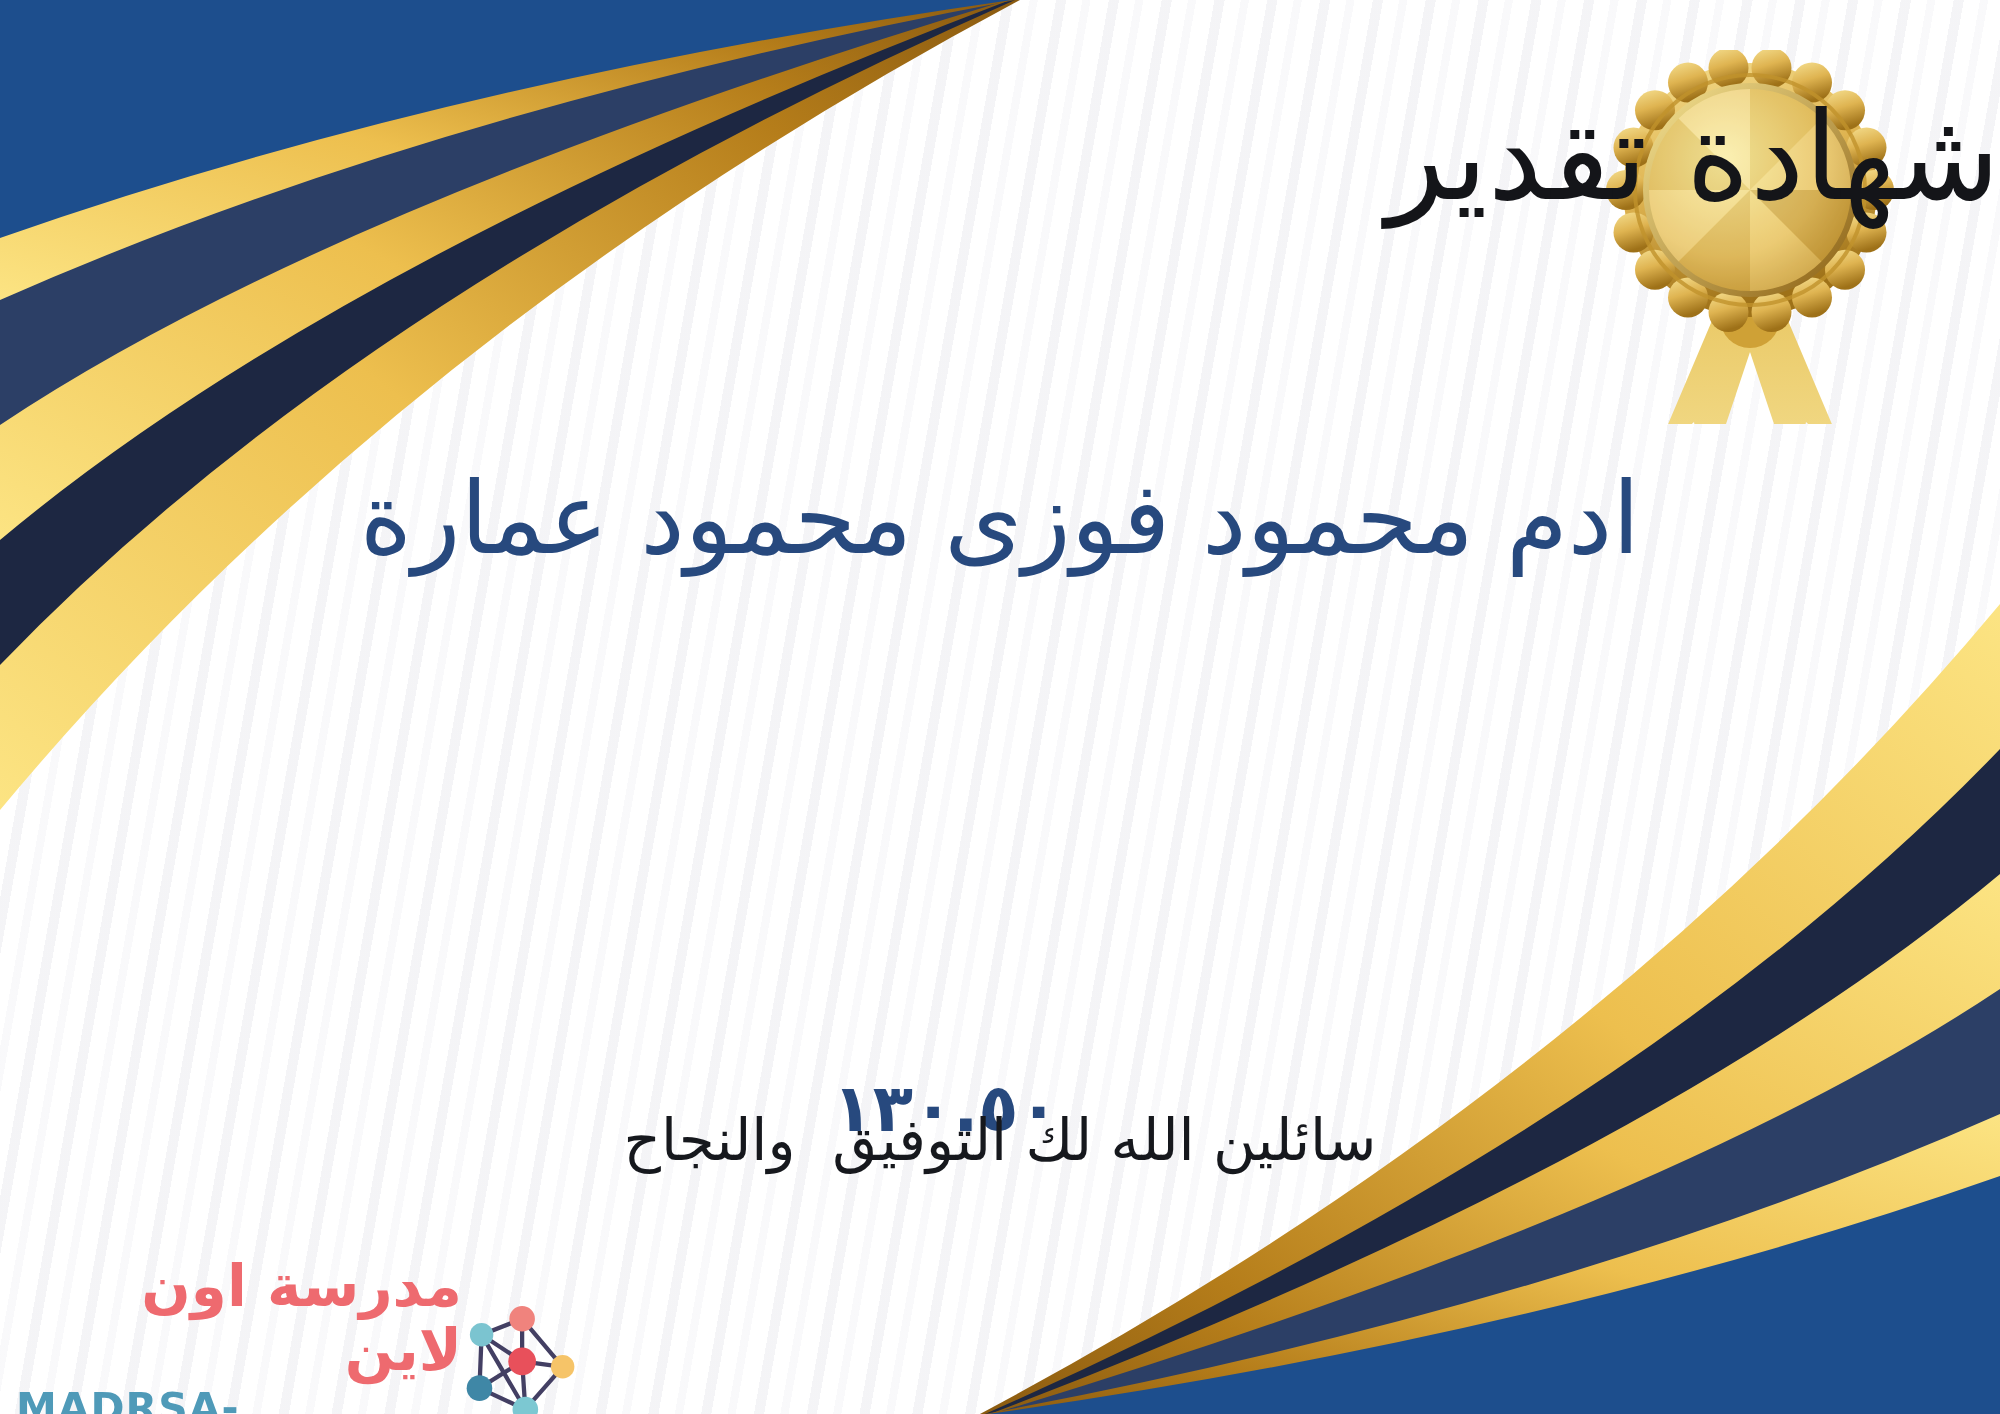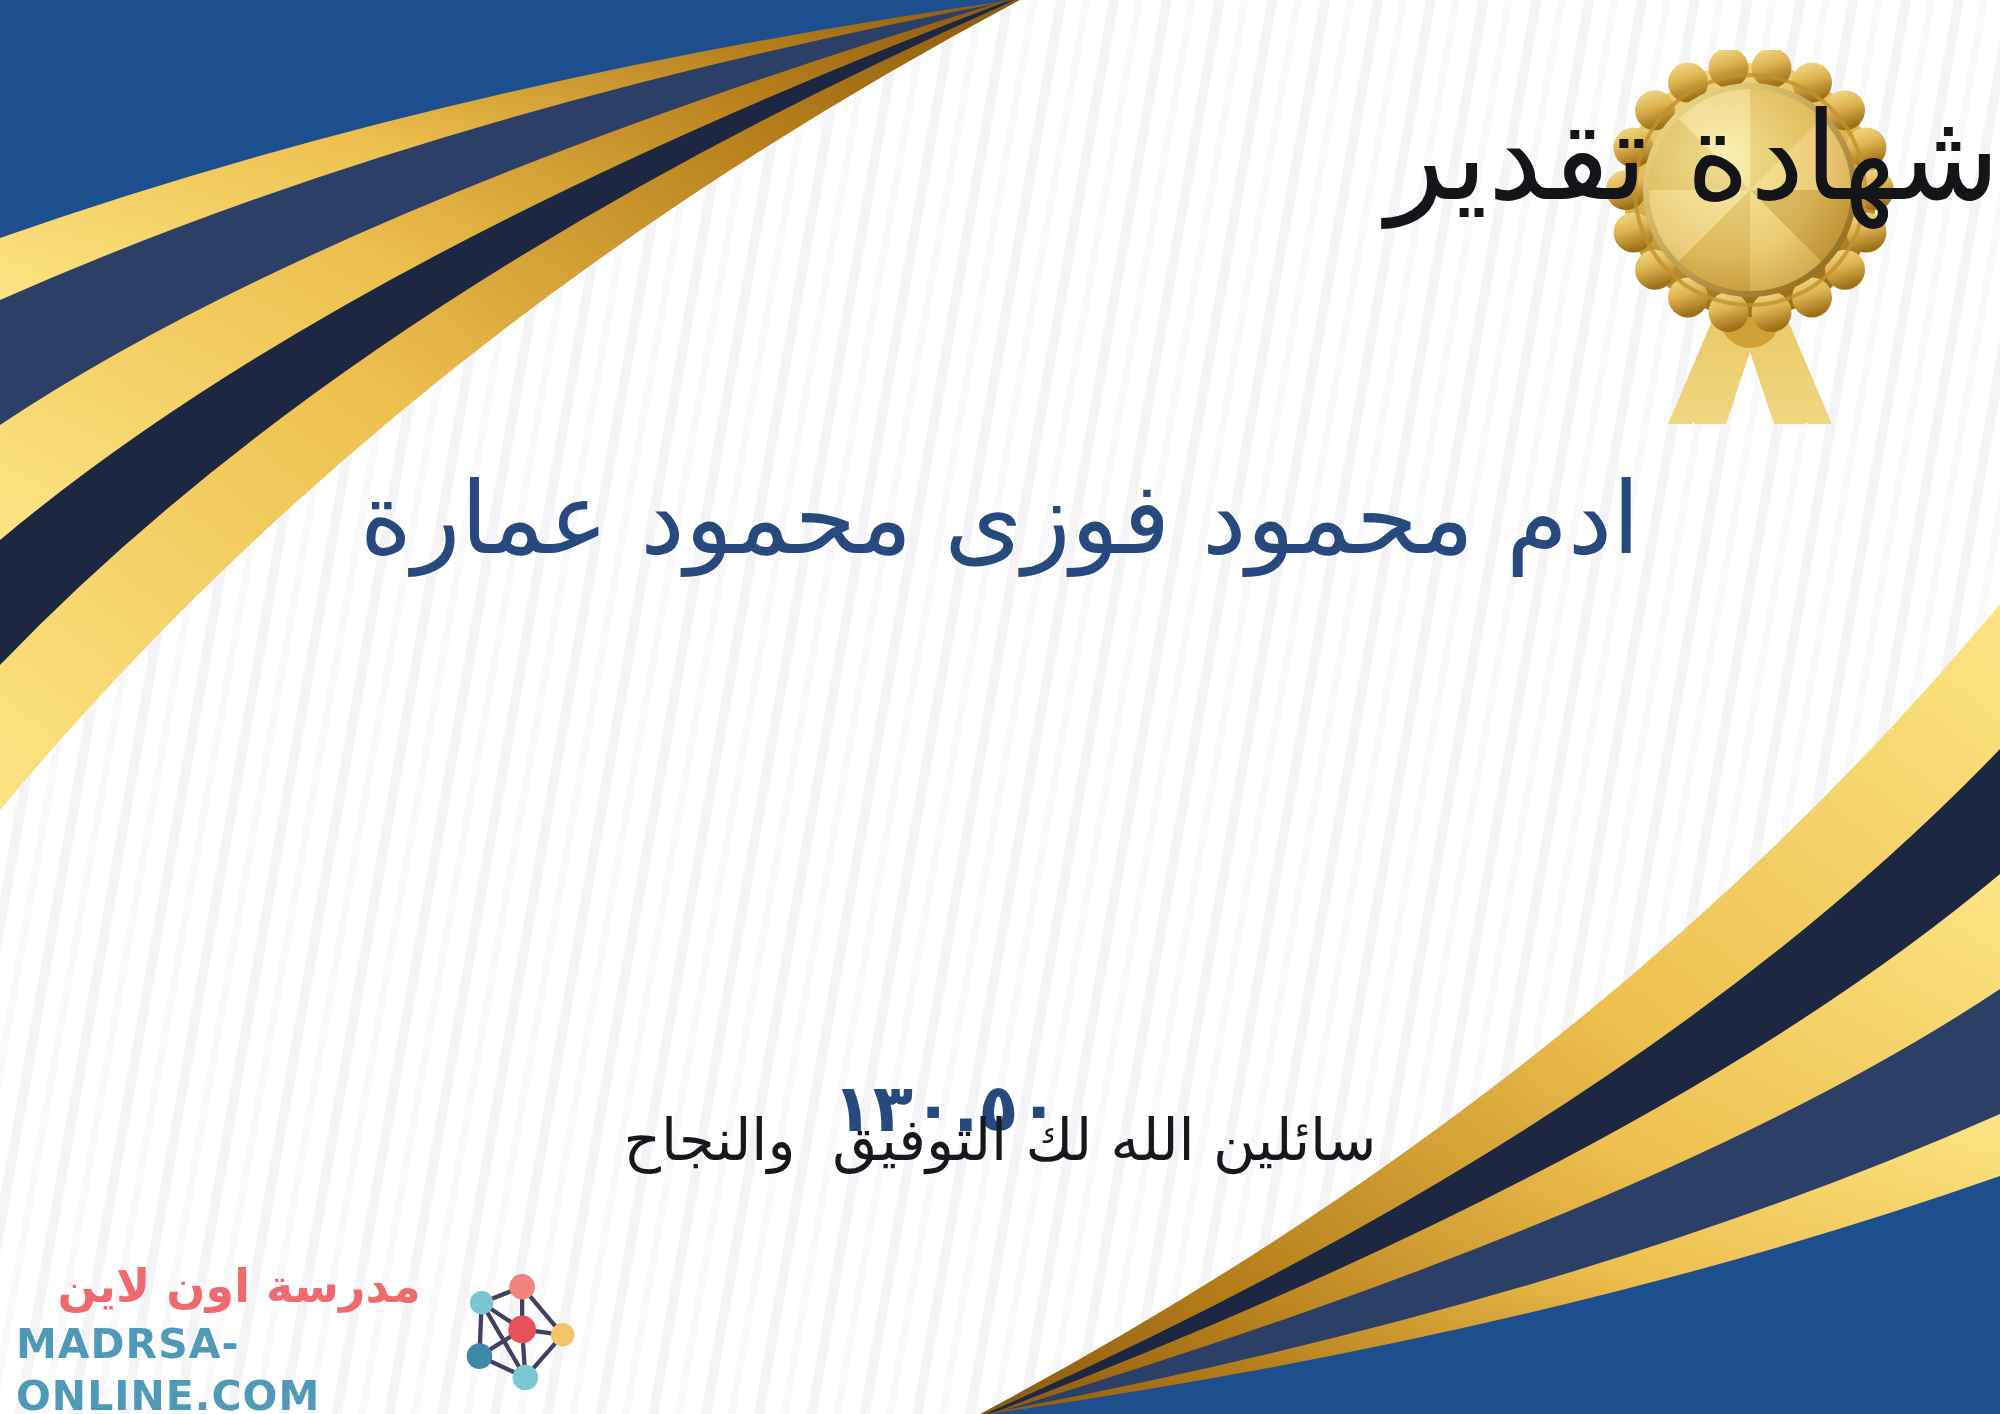--- a/index.html
+++ b/index.html
@@ -47,21 +47,21 @@
 
   .logo{
     position:absolute;left:16px;top:1254px;
     display:flex;flex-direction:row;align-items:center;
   }
   .logo-texts{
     display:flex;flex-direction:column;align-items:center;
     width:446px;
   }
   .logo-ar{
-    direction:rtl;font-size:46px;font-weight:bold;color:#ee6a6f;line-height:64px;
+    direction:rtl;font-size:58px;font-weight:bold;color:#ee6a6f;line-height:64px;
   }
   .logo-en{
     font-size:41px;font-weight:bold;color:#4f9ab8;letter-spacing:1px;line-height:52px;
   }
   .logo-icon{width:112px;height:128px;margin-left:2px;}
 </style>
 </head>
 <body>
 
 <div class="card">

